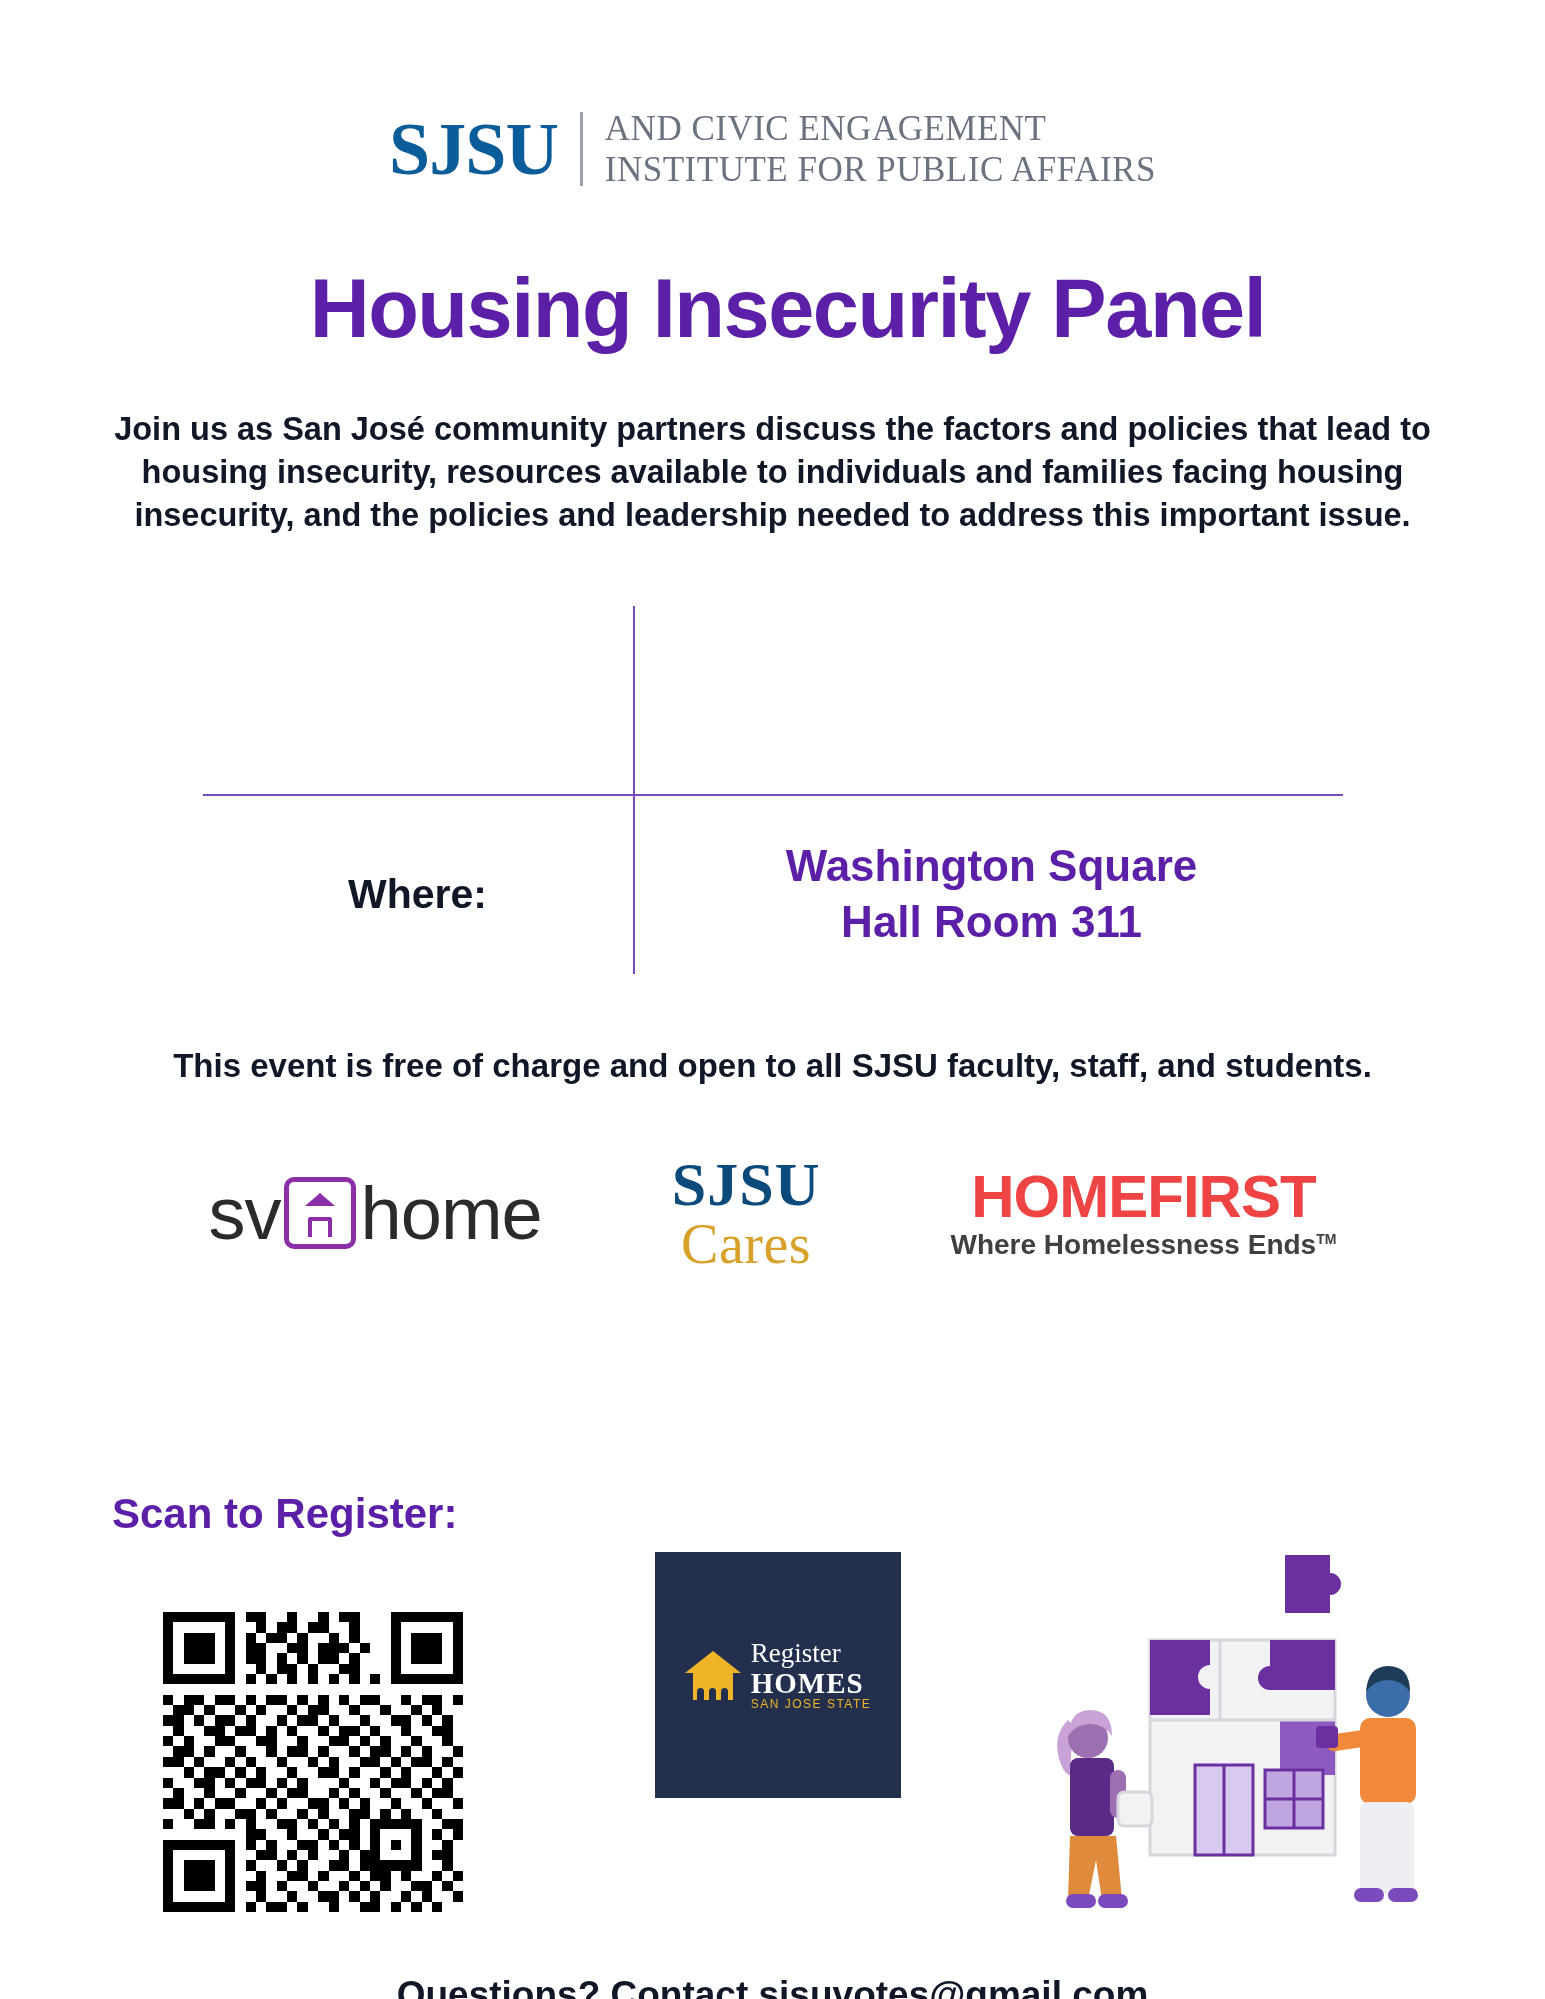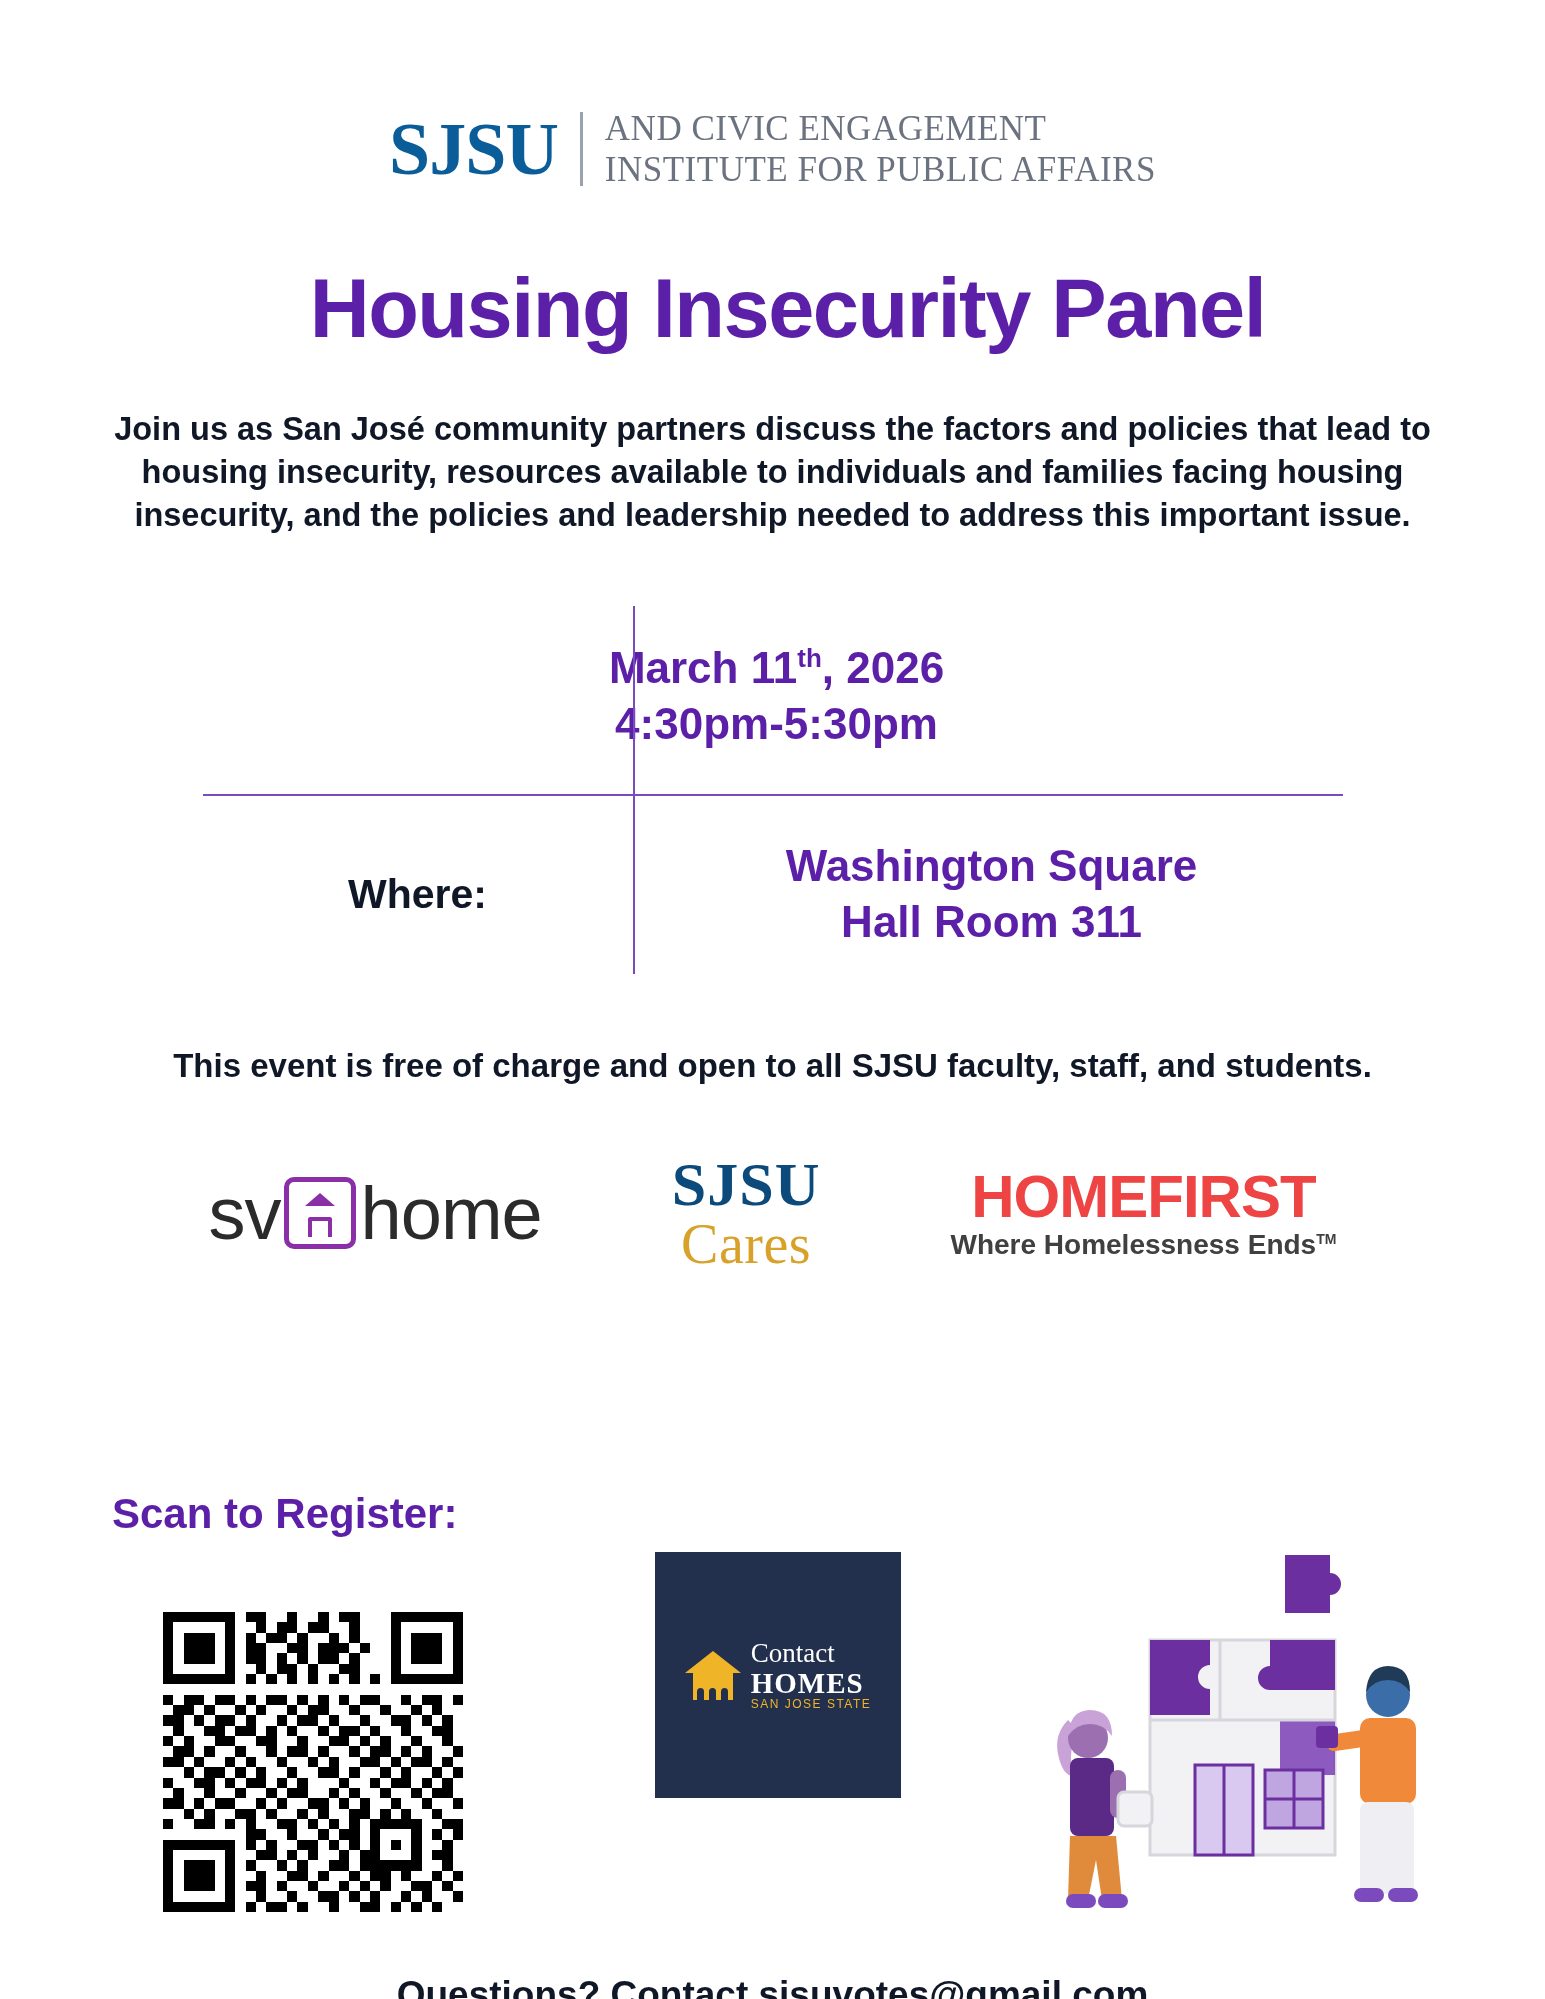--- a/index.html
+++ b/index.html
@@ -300,26 +300,20 @@
 </div>
 
 <div class="title">Housing Insecurity Panel</div>
 
 <div class="intro">Join us as San José community partners discuss the factors and policies that lead to housing insecurity, resources available to individuals and families facing housing insecurity, and the policies and leadership needed to address this important issue.</div>
 
 <div class="details">
   <div class="v-line"></div>
 
   <div class="details-row">
-    <div class="details-value">
-      <div>
-        <span>March 11</span><sup>th</sup><span>, 2026</span>
-      </div>
-      <div>4:30pm-5:30pm</div>
-    </div>
   </div>
 
   <div class="h-line"></div>
 
   <div class="details-row">
     <div class="details-label">Where:</div>
     <div class="details-value">
       <div>Washington Square</div>
       <div>Hall Room 311</div>
     </div>
@@ -615,21 +609,21 @@
 
 <div class="student-homes">
   <div class="sh-icon">
     <span class="roof"></span>
     <span class="body"></span>
     <span class="fig" style="left:12px;"></span>
     <span class="fig" style="left:24px;"></span>
     <span class="fig" style="left:36px;"></span>
   </div>
   <div class="sh-text">
-    <div class="s1">Contact</div>
+    <div class="s1">Register</div>
     <div class="s2">HOMES</div>
     <div class="s3">SAN JOSE STATE</div>
   </div>
 </div>
 
 <svg class="illustration" viewBox="0 0 430 420">
 
   <rect x="120" y="120" width="185" height="215" fill="#f2f2f4" stroke="#d6d6dc" stroke-width="3"></rect>
 
   <path d="M120 120 h60 v25 a12 12 0 0 0 0 24 v26 h-60 z" fill="#6b2fa0"></path>

